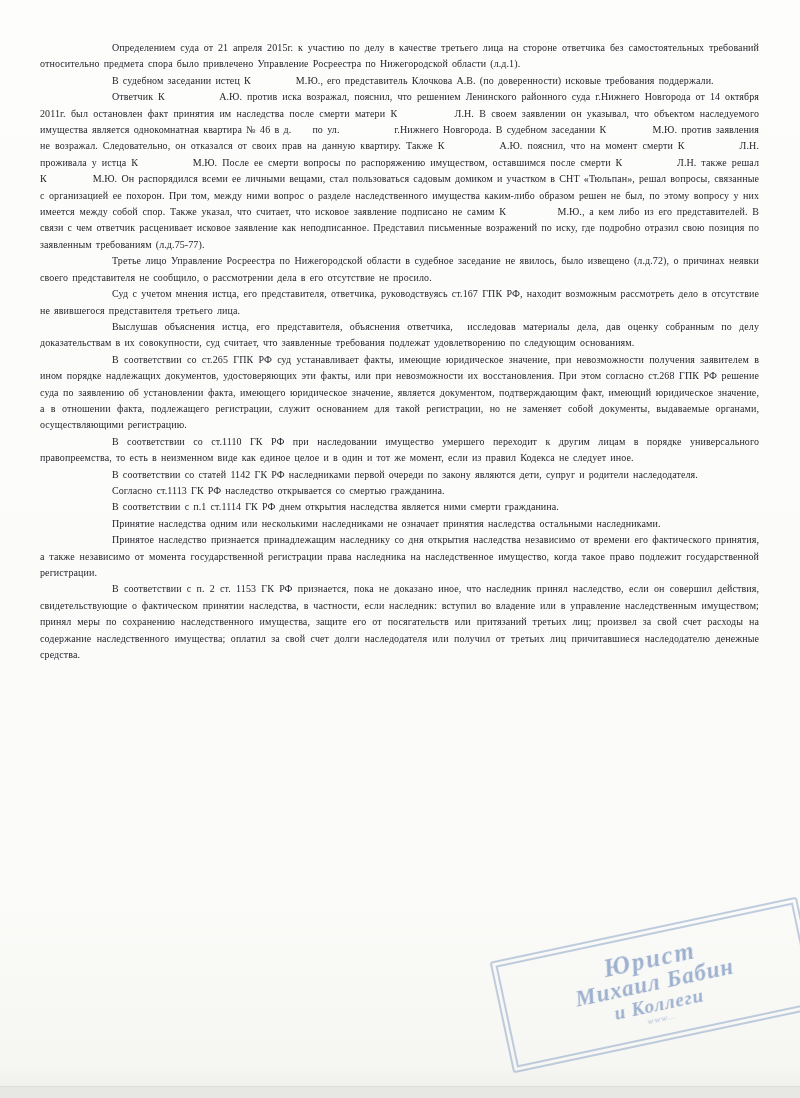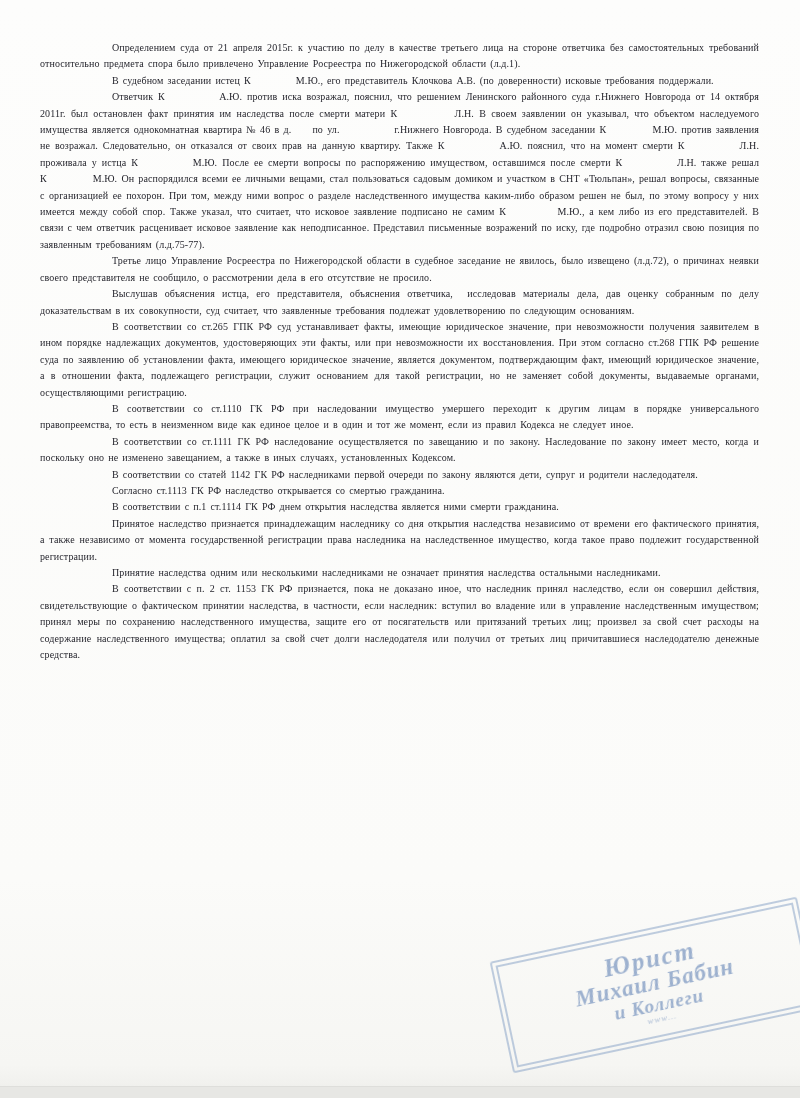--- a/index.html
+++ b/index.html
@@ -106,26 +106,26 @@
     <div class="stamp-line2">Михаил Бабин</div>
     <div class="stamp-line3">и Коллеги</div>
     <div class="stamp-fine">www…</div>
   </div>
 
   <div class="page-text">
     <p>Определением суда от 21 апреля 2015г. к участию по делу в качестве третьего лица на стороне ответчика без самостоятельных требований относительно предмета спора было привлечено Управление Росреестра по Нижегородской области (л.д.1).</p>
     <p>В судебном заседании истец К&nbsp;&nbsp;&nbsp;&nbsp;&nbsp;&nbsp;&nbsp;&nbsp;&nbsp;&nbsp; М.Ю., его представитель Клочкова А.В. (по доверенности) исковые требования поддержали.</p>
     <p>Ответчик К&nbsp;&nbsp;&nbsp;&nbsp;&nbsp;&nbsp;&nbsp;&nbsp;&nbsp;&nbsp; А.Ю. против иска возражал, пояснил, что решением Ленинского районного суда г.Нижнего Новгорода от 14 октября 2011г. был остановлен факт принятия им наследства после смерти матери К&nbsp;&nbsp;&nbsp;&nbsp;&nbsp;&nbsp;&nbsp;&nbsp;&nbsp;&nbsp; Л.Н. В своем заявлении он указывал, что объектом наследуемого имущества является однокомнатная квартира № 46 в д.&nbsp;&nbsp;&nbsp;&nbsp; по ул.&nbsp;&nbsp;&nbsp;&nbsp;&nbsp;&nbsp;&nbsp;&nbsp;&nbsp;&nbsp;&nbsp;&nbsp; г.Нижнего Новгорода. В судебном заседании К&nbsp;&nbsp;&nbsp;&nbsp;&nbsp;&nbsp;&nbsp;&nbsp;&nbsp;&nbsp; М.Ю. против заявления не возражал. Следовательно, он отказался от своих прав на данную квартиру. Также К&nbsp;&nbsp;&nbsp;&nbsp;&nbsp;&nbsp;&nbsp;&nbsp;&nbsp;&nbsp; А.Ю. пояснил, что на момент смерти К&nbsp;&nbsp;&nbsp;&nbsp;&nbsp;&nbsp;&nbsp;&nbsp;&nbsp;&nbsp; Л.Н. проживала у истца К&nbsp;&nbsp;&nbsp;&nbsp;&nbsp;&nbsp;&nbsp;&nbsp;&nbsp;&nbsp; М.Ю. После ее смерти вопросы по распоряжению имуществом, оставшимся после смерти К&nbsp;&nbsp;&nbsp;&nbsp;&nbsp;&nbsp;&nbsp;&nbsp;&nbsp;&nbsp; Л.Н. также решал К&nbsp;&nbsp;&nbsp;&nbsp;&nbsp;&nbsp;&nbsp;&nbsp;&nbsp;&nbsp; М.Ю. Он распорядился всеми ее личными вещами, стал пользоваться садовым домиком и участком в СНТ «Тюльпан», решал вопросы, связанные с организацией ее похорон. При том, между ними вопрос о разделе наследственного имущества каким-либо образом решен не был, по этому вопросу у них имеется между собой спор. Также указал, что считает, что исковое заявление подписано не самим К&nbsp;&nbsp;&nbsp;&nbsp;&nbsp;&nbsp;&nbsp;&nbsp;&nbsp;&nbsp; М.Ю., а кем либо из его представителей. В связи с чем ответчик расценивает исковое заявление как неподписанное. Представил письменные возражений по иску, где подробно отразил свою позиция по заявленным требованиям (л.д.75-77).</p>
     <p>Третье лицо Управление Росреестра по Нижегородской области в судебное заседание не явилось, было извещено (л.д.72), о причинах неявки своего представителя не сообщило, о рассмотрении дела в его отсутствие не просило.</p>
+    <p>Суд с учетом мнения истца, его представителя, ответчика, руководствуясь ст.167 ГПК РФ, находит возможным рассмотреть дело в отсутствие не явившегося представителя третьего лица.</p>
     <p>Выслушав объяснения истца, его представителя, объяснения ответчика,&nbsp; исследовав материалы дела, дав оценку собранным по делу доказательствам в их совокупности, суд считает, что заявленные требования подлежат удовлетворению по следующим основаниям.</p>
     <p>В соответствии со ст.265 ГПК РФ суд устанавливает факты, имеющие юридическое значение, при невозможности получения заявителем в ином порядке надлежащих документов, удостоверяющих эти факты, или при невозможности их восстановления. При этом согласно ст.268 ГПК РФ решение суда по заявлению об установлении факта, имеющего юридическое значение, является документом, подтверждающим факт, имеющий юридическое значение, а в отношении факта, подлежащего регистрации, служит основанием для такой регистрации, но не заменяет собой документы, выдаваемые органами, осуществляющими регистрацию.</p>
     <p>В соответствии со ст.1110 ГК РФ при наследовании имущество умершего переходит к другим лицам в порядке универсального правопреемства, то есть в неизменном виде как единое целое и в один и тот же момент, если из правил Кодекса не следует иное.</p>
-    <p>В соответствии со ст.1111 ГК РФ наследование осуществляется по завещанию и по закону. Наследование по закону имеет место, когда и поскольку оно не изменено завещанием, а также в иных случаях, установленных Кодексом.</p>
     <p>В соответствии со статей 1142 ГК РФ наследниками первой очереди по закону являются дети, супруг и родители наследодателя.</p>
     <p>Согласно ст.1113 ГК РФ наследство открывается со смертью гражданина.</p>
     <p>В соответствии с п.1 ст.1114 ГК РФ днем открытия наследства является ними смерти гражданина.</p>
+    <p>Принятие наследства одним или несколькими наследниками не означает принятия наследства остальными наследниками.</p>
     <p>Принятое наследство признается принадлежащим наследнику со дня открытия наследства независимо от времени его фактического принятия, а также независимо от момента государственной регистрации права наследника на наследственное имущество, когда такое право подлежит государственной регистрации.</p>
-    <p>Принятие наследства одним или несколькими наследниками не означает принятия наследства остальными наследниками.</p>
     <p>В соответствии с п. 2 ст. 1153 ГК РФ признается, пока не доказано иное, что наследник принял наследство, если он совершил действия, свидетельствующие о фактическом принятии наследства, в частности, если наследник: вступил во владение или в управление наследственным имуществом; принял меры по сохранению наследственного имущества, защите его от посягательств или притязаний третьих лиц; произвел за свой счет расходы на содержание наследственного имущества; оплатил за свой счет долги наследодателя или получил от третьих лиц причитавшиеся наследодателю денежные средства.</p>
   </div>
 
   <div class="scan-edge-bottom"></div>
 </div>
 
 </body></html>

